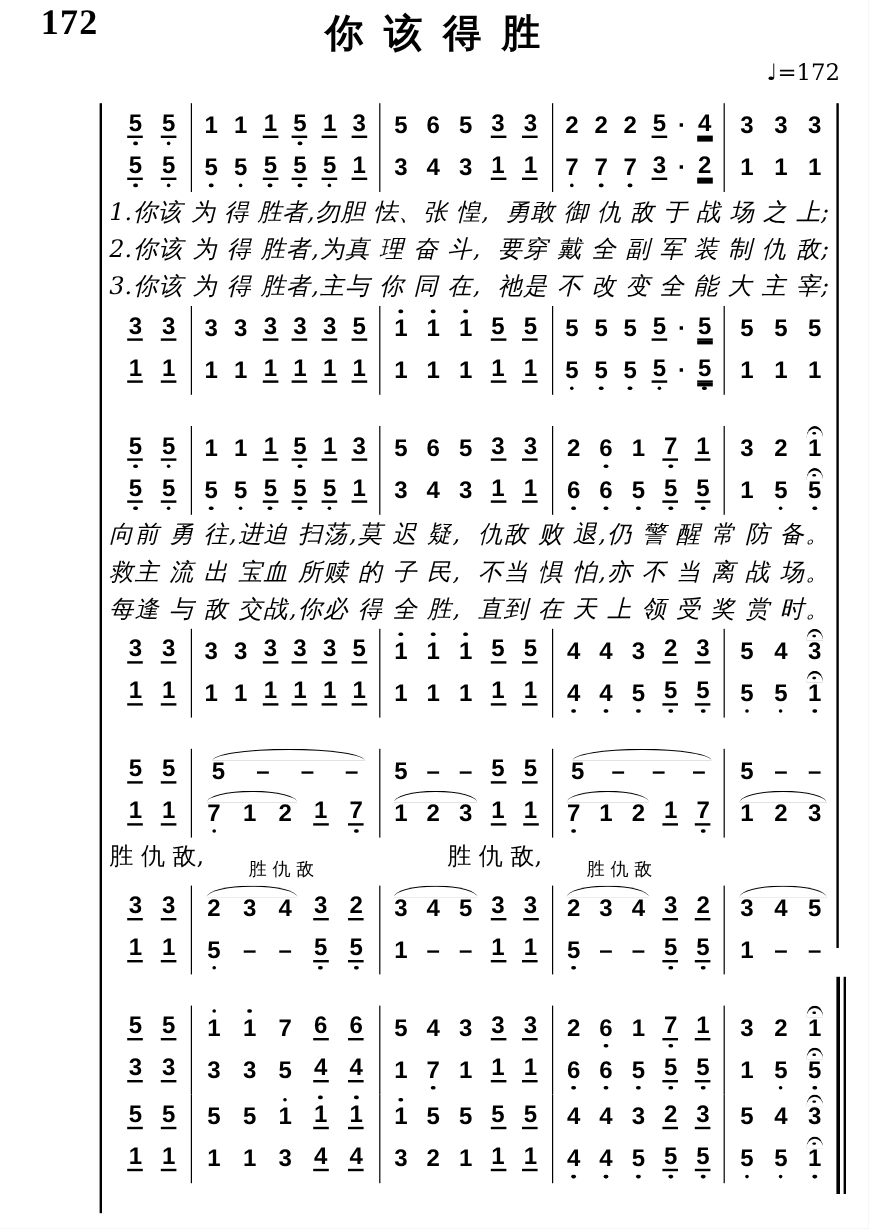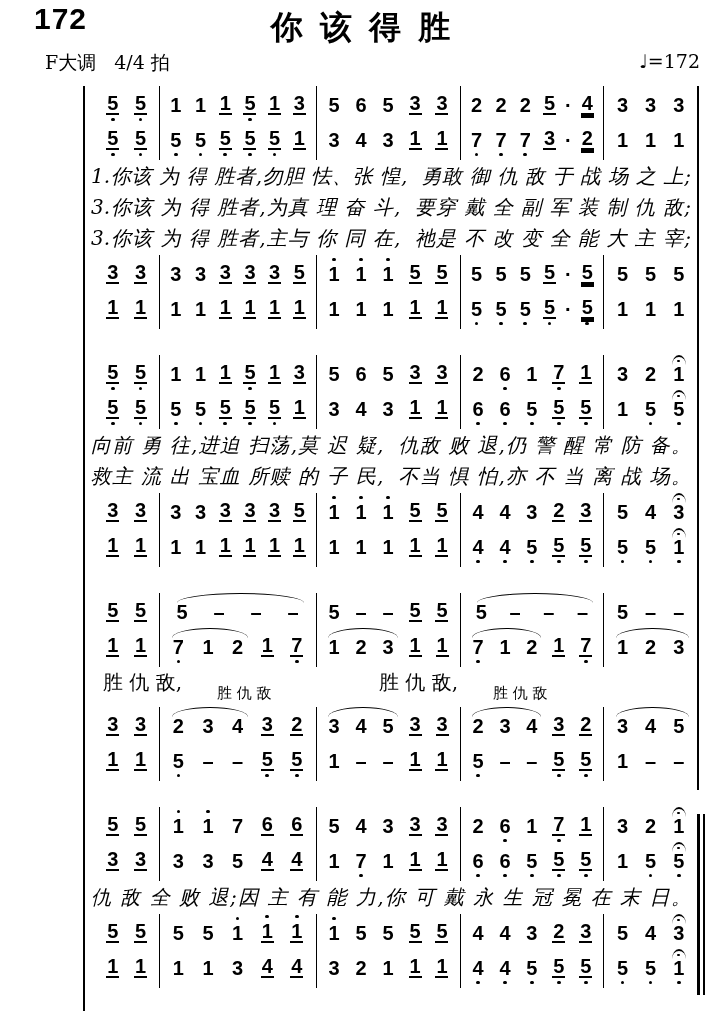--- a/index.html
+++ b/index.html
@@ -1,20 +1,20 @@
 <!DOCTYPE html>
 <html><head>
 <meta charset="utf-8">
 <style>
   html,body{margin:0;padding:0;background:#e8e8e8;}
   .page{position:relative;width:724px;height:1024px;background:#ffffff;overflow:hidden;
         font-family:"Liberation Sans","DejaVu Sans",sans-serif;color:#000;}
   
   .hdr-row1{position:relative;height:48px;}
-  .hymn-number{position:absolute;left:34px;top:2px;font-family:Liberation Sans, sans-serif;
+  .hymn-number{position:absolute;left:34px;top:2px;font-family:Liberation Serif, serif;
                font-weight:bold;font-size:30px;letter-spacing:1px;}
   .title{text-align:center;padding-top:6px;font-family:"DejaVu Serif","Liberation Serif",serif;
          font-weight:bold;font-size:32px;letter-spacing:3px;}
   .meta{position:relative;height:34px;font-family:"DejaVu Serif","Liberation Serif",serif;font-size:19px;}
   .key-time{position:absolute;left:45px;top:2px;}
   .key-time .gap{display:inline-block;width:18px;}
   .tempo{position:absolute;right:24px;top:2px;}
   .tempo .glyph{font-family:"DejaVu Sans",sans-serif;font-size:19px;}
   
   .score{position:absolute;left:85px;top:86px;width:612px;}
@@ -47,35 +47,34 @@
   .odot{width:3.6px;height:3.6px;border-radius:50%;background:#000;}
   .ferm{position:relative;width:14px;height:9px;display:inline-block;}
   .ferm::before{content:'';position:absolute;left:0;right:0;top:0;height:8px;
                 border-top:2px solid #000;border-radius:50% 50% 0 0/100% 100% 0 0;}
   .ferm::after{content:'';position:absolute;left:50%;top:4.5px;width:2.8px;height:2.8px;
                margin-left:-1.4px;border-radius:50%;background:#000;}
   
   .lyrics{padding:1px 6px;font-style:italic;}
   .lyric{font-family:"DejaVu Serif","Liberation Serif",serif;font-size:20px;line-height:31px;
          white-space:pre;text-align:justify;text-align-last:justify;overflow:hidden;}
-  .chorusband{position:relative;height:40px;margin-left:12px;}
+  .chorusband{position:relative;height:40px;}
   .cb{position:absolute;font-family:"DejaVu Serif","Liberation Serif",serif;white-space:pre;}
   .cb.large{font-size:20px;top:2px;}
   .cb.small{font-size:15px;top:17px;}
 </style>
 </head>
 <body>
 
 <div class="page">
   <div class="hdr-row1">
     <div class="hymn-number">172</div>
     <div class="title">你 该 得 胜</div>
   </div>
   <div class="meta">
-    <span class="key-time"><span>F大调</span><span class="gap"></span><span>4/4 拍</span></span>
     <span class="tempo"><span class="glyph">♩</span><span>=172</span></span>
   </div>
 
   <div class="score">
     <div class="edge left"></div>
     <div class="edge right"></div>
     <div class="fbar-a"></div>
     <div class="fbar-b"></div>
     <div id="systems">
         <div class="system">
@@ -352,21 +351,21 @@
                 <span class="note" style="flex: 1 1 0%;">
                   <span class="slot ntop"></span>
                   <span class="num">1</span>
                   <span class="slot nbot"></span>
                 </span>
               </div>
             </div>
           </div>
           <div class="lyrics">
             <div class="lyric">1.你该 为 得 胜者,勿胆 怯、张 惶,  勇敢 御 仇 敌 于 战 场 之 上;</div>
-            <div class="lyric">3.你该 为 得 胜者,为真 理 奋 斗,  要穿 戴 全 副 军 装 制 仇 敌;</div>
+            <div class="lyric">2.你该 为 得 胜者,为真 理 奋 斗,  要穿 戴 全 副 军 装 制 仇 敌;</div>
             <div class="lyric">3.你该 为 得 胜者,主与 你 同 在,  祂是 不 改 变 全 能 大 主 宰;</div>
           </div>
           <div class="pair">
             <div class="measure pickup" style="flex-grow: 2.1;">
               <div class="mrow">
                 <span class="note" style="flex: 1 1 0%;">
                   <span class="slot ntop"></span>
                   <span class="num u1">3</span>
                   <span class="slot nbot"></span>
                 </span>
@@ -912,20 +911,21 @@
                   <span class="slot nbot">
                     <span class="odot"></span>
                   </span>
                 </span>
               </div>
             </div>
           </div>
           <div class="lyrics">
             <div class="lyric">向前 勇 往,进迫 扫荡,莫 迟 疑,  仇敌 败 退,仍 警 醒 常 防 备。</div>
             <div class="lyric">救主 流 出 宝血 所赎 的 子 民,  不当 惧 怕,亦 不 当 离 战 场。</div>
+            <div class="lyric">每逢 与 敌 交战,你必 得 全 胜,  直到 在 天 上 领 受 奖 赏 时。</div>
           </div>
           <div class="pair">
             <div class="measure pickup" style="flex-grow: 2.1;">
               <div class="mrow">
                 <span class="note" style="flex: 1 1 0%;">
                   <span class="slot ntop"></span>
                   <span class="num u1">3</span>
                   <span class="slot nbot"></span>
                 </span>
                 <span class="note" style="flex: 1 1 0%;">
@@ -1945,23 +1945,20 @@
                     <span class="ferm"></span>
                   </span>
                   <span class="num">5</span>
                   <span class="slot nbot">
                     <span class="odot"></span>
                   </span>
                 </span>
               </div>
             </div>
           </div>
-          <div class="lyrics">
-            <div class="lyric">仇 敌 全 败 退;因 主 有 能 力,你 可 戴 永 生 冠 冕 在 末 日。</div>
-          </div>
           <div class="pair">
             <div class="measure pickup" style="flex-grow: 2.1;">
               <div class="mrow">
                 <span class="note" style="flex: 1 1 0%;">
                   <span class="slot ntop"></span>
                   <span class="num u1">5</span>
                   <span class="slot nbot"></span>
                 </span>
                 <span class="note" style="flex: 1 1 0%;">
                   <span class="slot ntop"></span>

